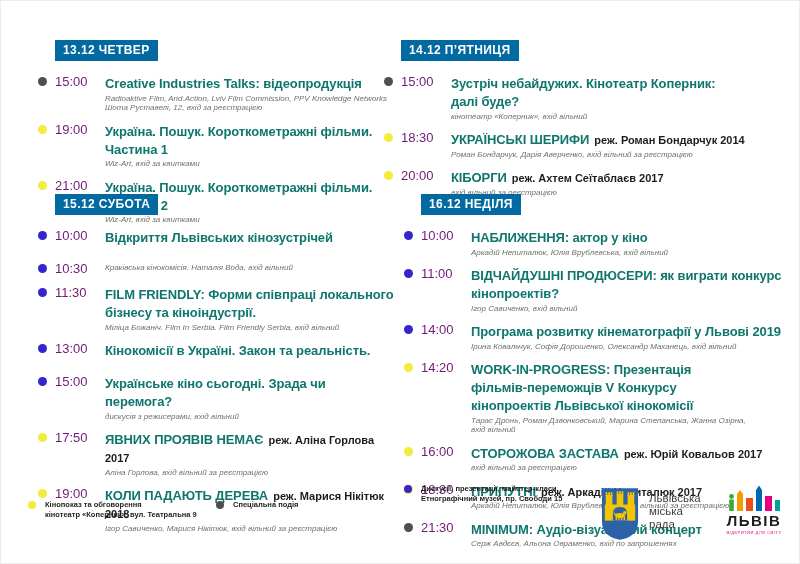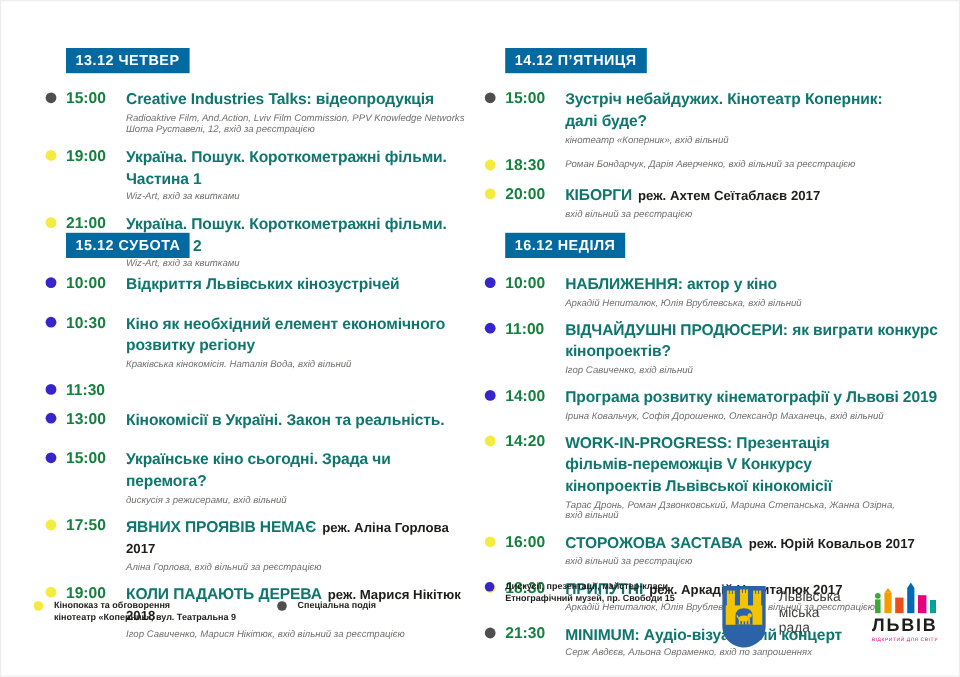--- a/index.html
+++ b/index.html
@@ -1,41 +1,41 @@
 <!DOCTYPE html>
 <html lang="uk"><head>
 <meta charset="utf-8">
 <style>
   html,body{margin:0;padding:0;background:#fff;}
   .page{position:relative;width:800px;height:564px;background:#ffffff;overflow:hidden;
         font-family:"Liberation Sans",sans-serif;box-shadow:inset 0 0 0 1px #ededed;}
   .section{position:absolute;}
   #sec-thu{left:38px;top:40px;width:356px;}
-  #sec-fri{left:404px;top:40px;width:392px;}
+  #sec-fri{left:384px;top:40px;width:392px;}
   #sec-sat{left:38px;top:194px;width:356px;}
   #sec-sun{left:404px;top:194px;width:392px;}
   .badge{display:inline-block;margin-left:17px;background:#0369a1;color:#ffffff;
          font-size:12px;font-weight:bold;letter-spacing:.4px;padding:3px 8px 4px;}
   .events{margin-top:13px;}
   .event-row{display:flex;align-items:flex-start;margin-bottom:9px;}
   .event-row.nosub{margin-bottom:15px;}
   .bullet{width:9px;height:9px;border-radius:50%;flex:0 0 9px;margin-top:3px;}
   .b-screening{background:#f4eb3f;}
   .b-special{background:#4e4e4e;}
   .b-discussion{background:#3625cb;}
-  .time{flex:0 0 46px;margin-left:8px;font-size:13px;font-weight:bold;color:#15803d;}
+  .time{flex:0 0 46px;margin-left:8px;font-size:13px;font-weight:normal;color:#701a75;}
   .content{flex:1;margin-left:4px;}
   .title{display:inline;font-size:13px;line-height:14px;font-weight:bold;color:#0f766e;
          white-space:pre-line;letter-spacing:-0.1px;}
   .suffix{display:inline;font-size:11px;font-weight:bold;color:#1d1d1b;margin-left:5px;}
   .details{font-size:8px;line-height:9.5px;font-style:italic;color:#6f6f6e;
            white-space:pre-line;margin-top:1.5px;}
   .legend-item{position:absolute;display:flex;align-items:flex-start;}
   #legend-0{left:28px;top:500px;width:190px;}
-  #legend-1{left:231px;top:500px;width:130px;}
+  #legend-1{left:216px;top:500px;width:130px;}
   #legend-2{left:404px;top:484px;width:215px;}
   .legend-bullet{width:8px;height:8px;border-radius:50%;flex:0 0 8px;margin-top:1px;}
   .legend-label{margin-left:9px;font-size:7.5px;line-height:9.5px;font-weight:bold;
                 color:#1d1d1b;white-space:pre-line;}
   .council{position:absolute;left:601px;top:487px;}
   .council-text{position:absolute;left:649px;top:492px;font-size:11.5px;line-height:13px;
                 color:#3d3d3b;white-space:pre-line;}
   .lviv{position:absolute;left:724px;top:485px;width:60px;text-align:center;}
 </style>
 </head>
@@ -85,20 +85,21 @@
           <div class="content">
             <div class="title-line"><span class="title">Зустріч небайдужих. Кінотеатр Коперник:
 далі буде?</span></div>
             <div class="details">кінотеатр «Коперник», вхід вільний</div>
           </div>
         </div>
         <div class="event-row">
           <span class="bullet b-screening"></span>
           <div class="time">18:30</div>
           <div class="content">
+            <div class="title-line"><span class="title">УКРАЇНСЬКІ ШЕРИФИ</span><span class="suffix">реж. Роман Бондарчук 2014</span></div>
             <div class="details">Роман Бондарчук, Дарія Аверченко, вхід вільний за реєстрацією</div>
           </div>
         </div>
         <div class="event-row">
           <span class="bullet b-screening"></span>
           <div class="time">20:00</div>
           <div class="content">
             <div class="title-line"><span class="title">КІБОРГИ</span><span class="suffix">реж. Ахтем Сеїтаблаєв 2017</span></div>
             <div class="details">вхід вільний за реєстрацією</div>
           </div>
@@ -113,28 +114,31 @@
           <span class="bullet b-discussion"></span>
           <div class="time">10:00</div>
           <div class="content">
             <div class="title-line"><span class="title">Відкриття Львівських кінозустрічей</span></div>
           </div>
         </div>
         <div class="event-row">
           <span class="bullet b-discussion"></span>
           <div class="time">10:30</div>
           <div class="content">
-            <div class="title-line"><span class="title">Кіно як необхідний елемент економічного
-розвитку регіону</span></div>
             <div class="details">Краківська кінокомісія. Наталія Вода, вхід вільний</div>
           </div>
         </div>
         <div class="event-row">
           <span class="bullet b-discussion"></span>
           <div class="time">11:30</div>
+          <div class="content">
+            <div class="title-line"><span class="title">FILM FRIENDLY: Форми співпраці локального
+бізнесу та кіноіндустрії.</span></div>
+            <div class="details">Міліца Божаніч. Film In Serbia. Film Friendly Serbia, вхід вільний</div>
+          </div>
         </div>
         <div class="event-row nosub">
           <span class="bullet b-discussion"></span>
           <div class="time">13:00</div>
           <div class="content">
             <div class="title-line"><span class="title">Кінокомісії в Україні. Закон та реальність.</span></div>
           </div>
         </div>
         <div class="event-row">
           <span class="bullet b-discussion"></span>

